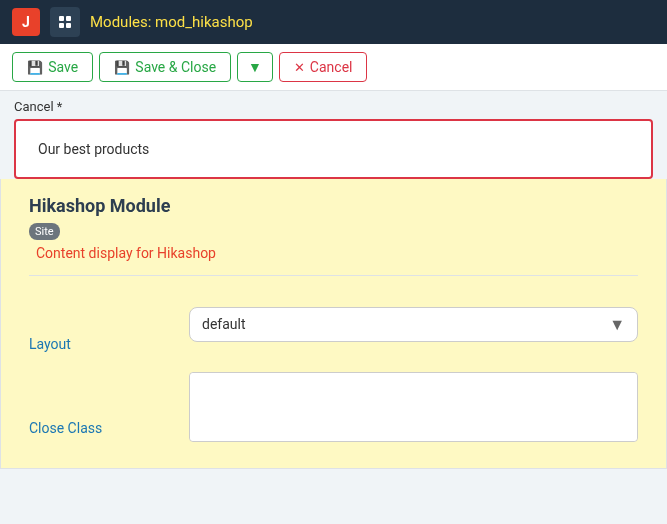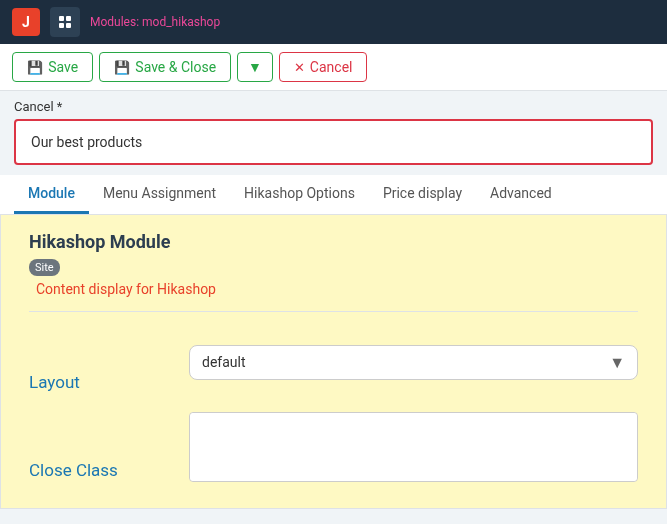--- a/index.html
+++ b/index.html
@@ -44,22 +44,22 @@
       width: 30px;
       height: 30px;
       background: #2d4154;
       border-radius: 4px;
       display: flex;
       align-items: center;
       justify-content: center;
     }
 
     .top-bar-title {
-      color: #ec4899;
-      font-size: 12px;
+      color: #fde047;
+      font-size: 15px;
     }
 
     .toolbar {
       background: #fff;
       padding: 8px 12px;
       display: flex;
       gap: 6px;
       border-bottom: 1px solid #dee2e6;
     }
 
@@ -109,21 +109,21 @@
     .title-label {
       font-size: 13px;
       color: #333;
       margin-bottom: 5px;
     }
 
     .title-input-wrapper {
       border: 2px solid #dc3545;
       border-radius: 4px;
       background: white;
-      padding: 5px;
+      padding: 12px;
       text-decoration: underline;
     }
 
     .title-input {
       width: 100%;
       border: none;
       outline: none;
       padding: 8px 10px;
       font-size: 14px;
       color: #333;
@@ -196,21 +196,21 @@
 
     .form-row {
       display: flex;
       align-items: center;
       padding: 10px 0;
     }
 
     .form-label {
       width: 160px;
       color: #1b77b3;
-      font-size: 17px;
+      font-size: 14px;
       margin-top: 40px;
     }
 
     .form-control {
       flex: 1;
     }
 
     .select-wrapper {
       display: flex;
       align-items: center;
@@ -296,37 +296,20 @@
 </div>
 
 <div class="outer-wrap">
   <div class="title-section">
     <div class="title-label">Cancel *</div>
     <div class="title-input-wrapper">
       <input type="text" class="title-input" value="Our best products" style="">
     </div>
   </div>
 
-  <div class="tabs">
-    <div class="tab active">
-      <span>Module</span>
-    </div>
-    <div class="tab">
-      <span>Menu Assignment</span>
-    </div>
-    <div class="tab">
-      <span>Hikashop Options</span>
-    </div>
-    <div class="tab">
-      <span>Price display</span>
-    </div>
-    <div class="tab">
-      <span>Advanced</span>
-    </div>
-  </div>
 
   <div class="panel">
     <div class="module-title">Hikashop Module</div>
     <div class="site-badge">Site</div>
     <div class="module-description">
       <span>Content display for </span><span style="color:#e8412a;">Hikashop</span>
     </div>
     <hr class="divider">
     <div class="form-row">
       <div class="form-label">Layout</div>

